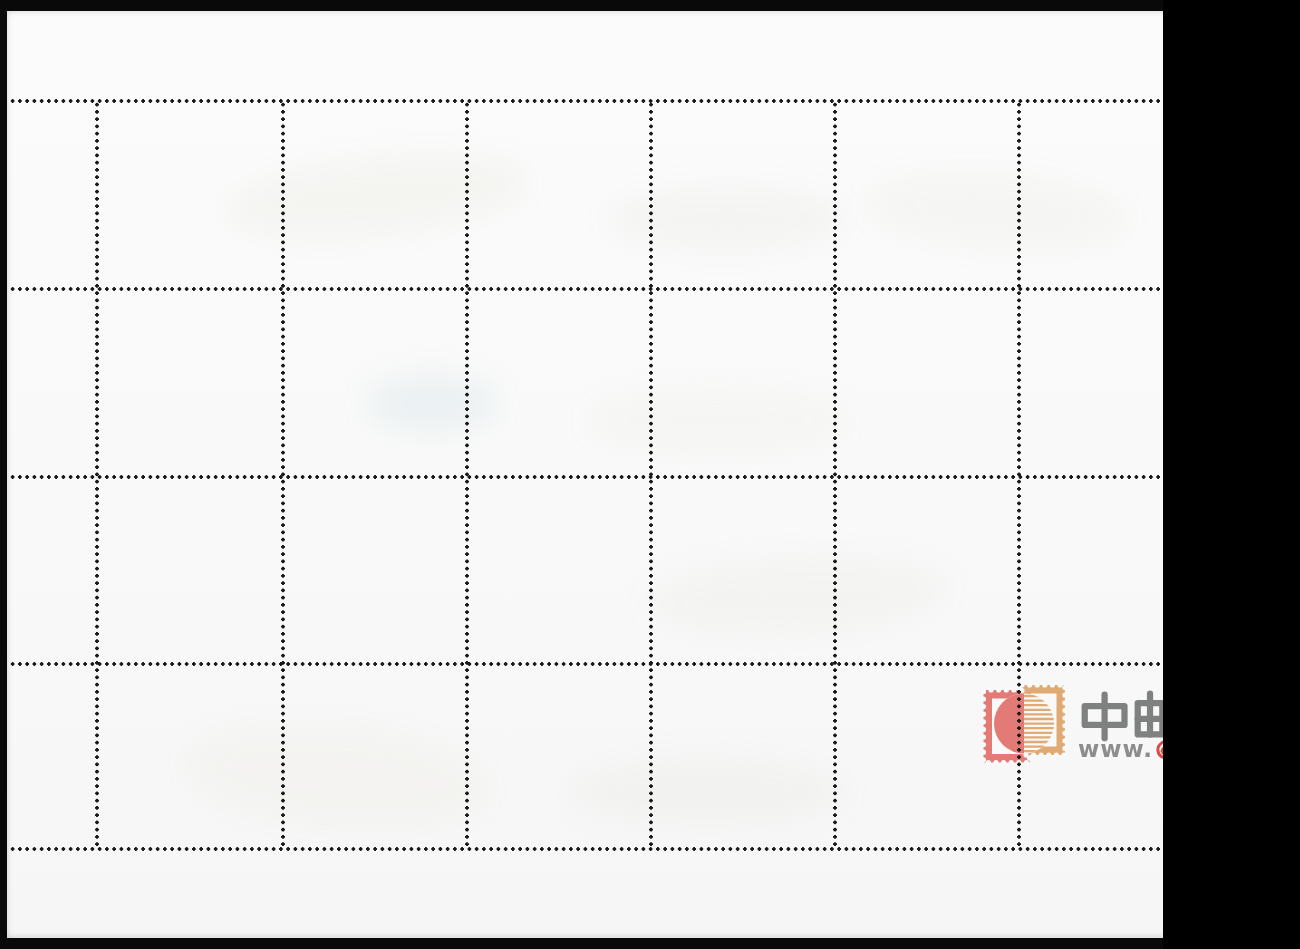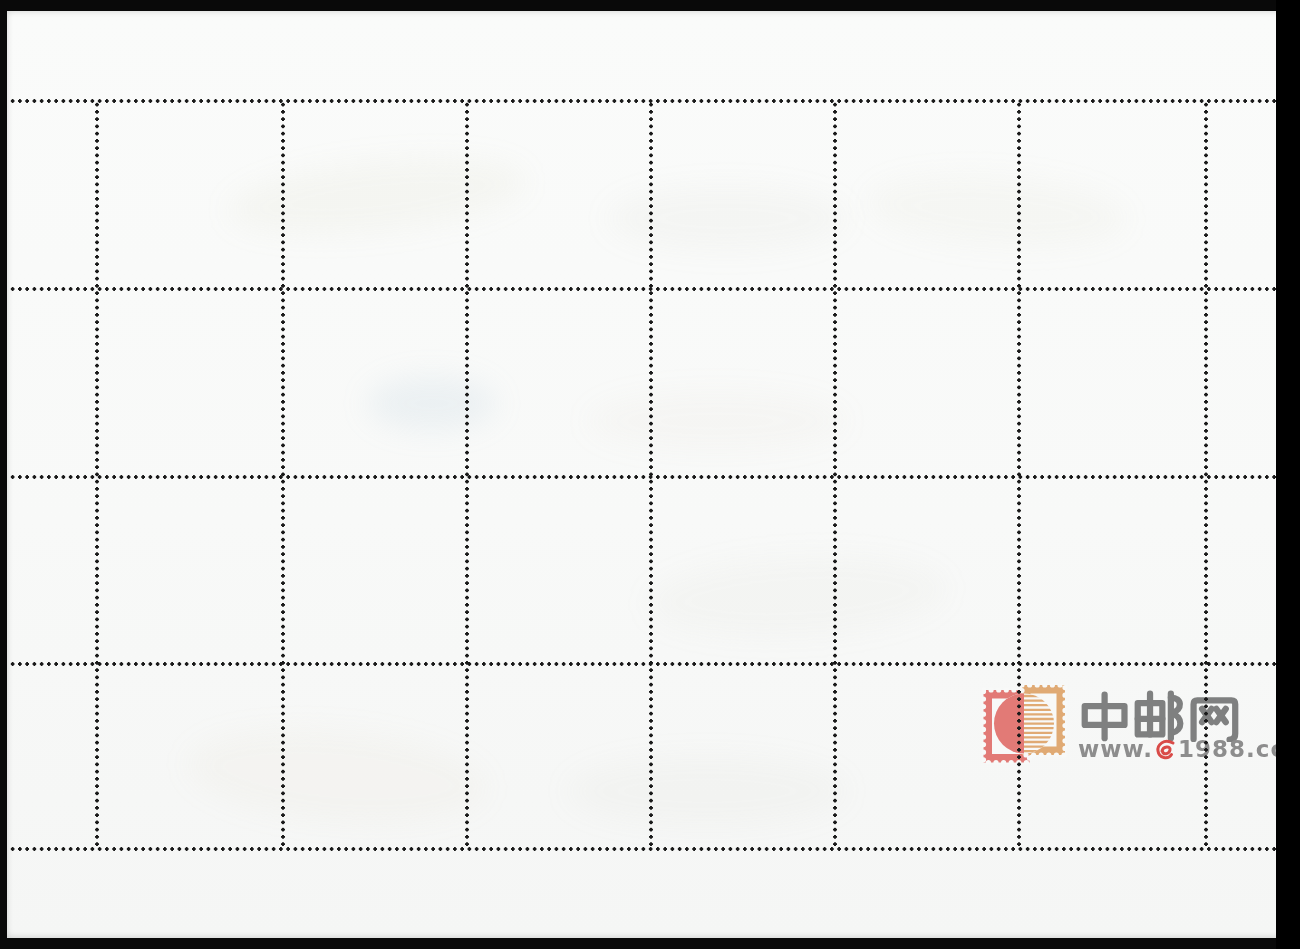--- a/index.html
+++ b/index.html
@@ -1,17 +1,17 @@
 <!DOCTYPE html>
 <html style="--scan-bg: #090909; --dot: #1a1a1a; --pitch: 7.25px; --pink: #e27a76; --tan: #e0aa74; --gray: #7f8080; --urlgray: #8d8d8d; --red: #d94b48;"><head>
 <meta charset="utf-8">
 <title>Scanned stamp sheet</title>
 <style>
   html,body{margin:0;padding:0;background:#000;}
-  .stage{position:relative;width:1276px;height:949px;background:var(--scan-bg,#090909);overflow:hidden;
+  .stage{position:relative;width:1163px;height:949px;background:var(--scan-bg,#090909);overflow:hidden;
          font-family:"DejaVu Sans","Liberation Sans",sans-serif;}
   .paper{position:absolute;left:7px;top:11px;width:1285px;height:927px;
          background:linear-gradient(180deg,#fafbfa 0%,#f8f9f8 55%,#f5f6f5 100%);
          box-shadow:inset -4px 0 7px rgba(0,0,0,.07), inset 0 -3px 6px rgba(0,0,0,.05),
                     inset 3px 0 5px rgba(0,0,0,.04), inset 0 3px 5px rgba(0,0,0,.03);}
   
   .ghost{position:absolute;border-radius:50%;filter:blur(14px);pointer-events:none;}
   .g1{left:220px;top:150px;width:300px;height:70px;background:rgba(186,180,148,.07);transform:rotate(-6deg);}
   .g2{left:600px;top:175px;width:240px;height:65px;background:rgba(172,176,160,.06);}
   .g3{left:860px;top:165px;width:260px;height:70px;background:rgba(190,182,160,.06);transform:rotate(4deg);}

